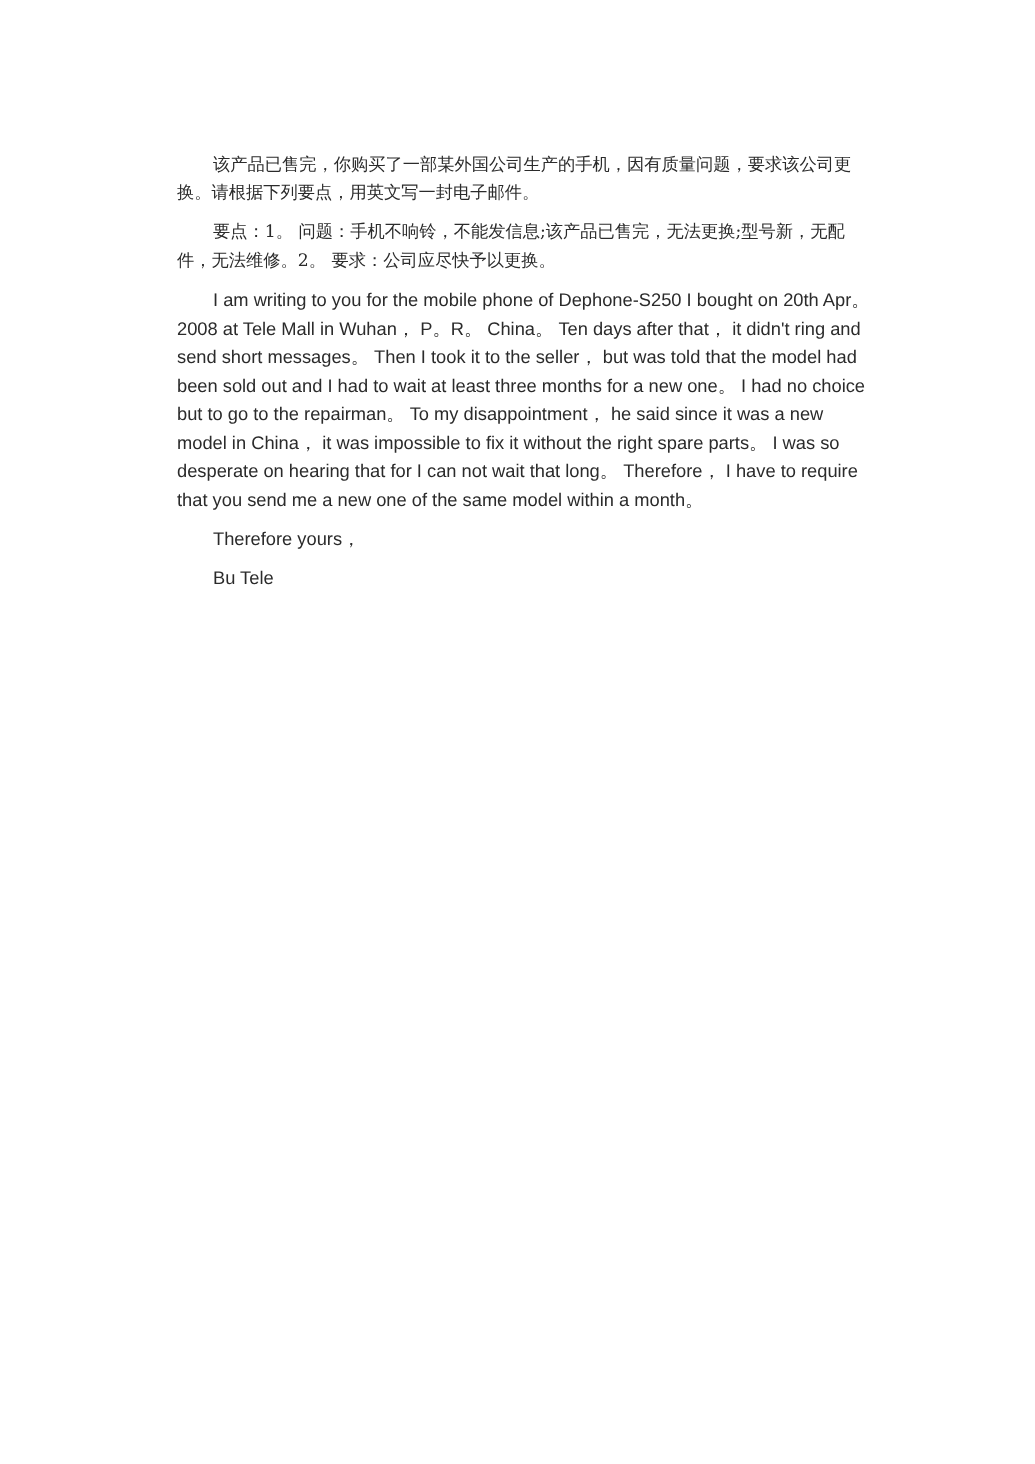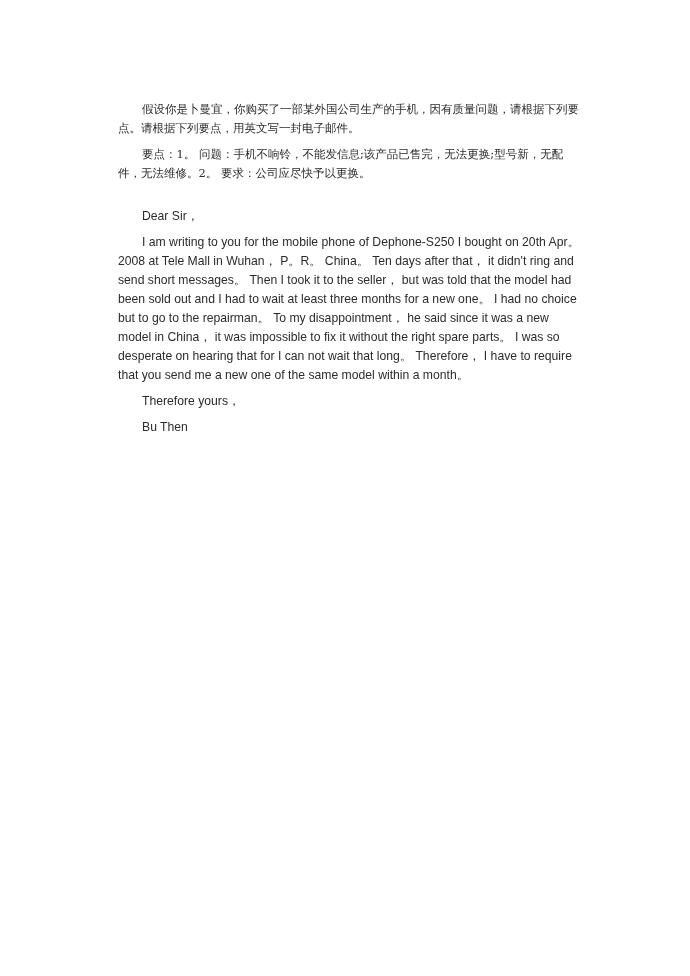--- a/index.html
+++ b/index.html
@@ -19,27 +19,26 @@
   }
   .en {
     font-family: "Liberation Sans", sans-serif;
     font-size: 12.2px;
     line-height: 19px;
     margin: 0;
   }
   .indent { text-indent: 24px; }
   .ind-block { padding-left: 24px; }
   .p1 { margin-bottom: 7px; }
-  .p2 { margin-bottom: 24px; }
+  .p2 { margin-bottom: 8px; }
   .note { margin-bottom: 7px; }
   .letter { margin-bottom: 7px; }
 </style>
 </head>
 <body>
 
 <div class="page">
-  <p class="cn indent p1">假设你是卜曼宜，你购买了一部某外国公司生产的手机，因有质量问题，请根据下列要点。请根据下列要点，用英文写一封电子邮件。</p>
+  <p class="cn indent p1">该产品已售完，你购买了一部某外国公司生产的手机，因有质量问题，要求该公司更换。请根据下列要点，用英文写一封电子邮件。</p>
   <p class="cn indent p2">要点：1。 问题：手机不响铃，不能发信息;该产品已售完，无法更换;型号新，无配件，无法维修。2。 要求：公司应尽快予以更换。</p>
-  <p class="en ind-block letter">Dear Sir，</p>
   <p class="en indent letter">I am writing to you for the mobile phone of Dephone-S250 I bought on 20th Apr。2008 at Tele Mall in Wuhan， P。R。 China。 Ten days after that， it didn't ring and send short messages。 Then I took it to the seller， but was told that the model had been sold out and I had to wait at least three months for a new one。 I had no choice but to go to the repairman。 To my disappointment， he said since it was a new model in China， it was impossible to fix it without the right spare parts。 I was so desperate on hearing that for I can not wait that long。 Therefore， I have to require that you send me a new one of the same model within a month。</p>
   <p class="en ind-block letter">Therefore yours，</p>
-  <p class="en ind-block letter">Bu Then</p>
+  <p class="en ind-block letter">Bu Tele</p>
 </div>
 
 </body></html>

